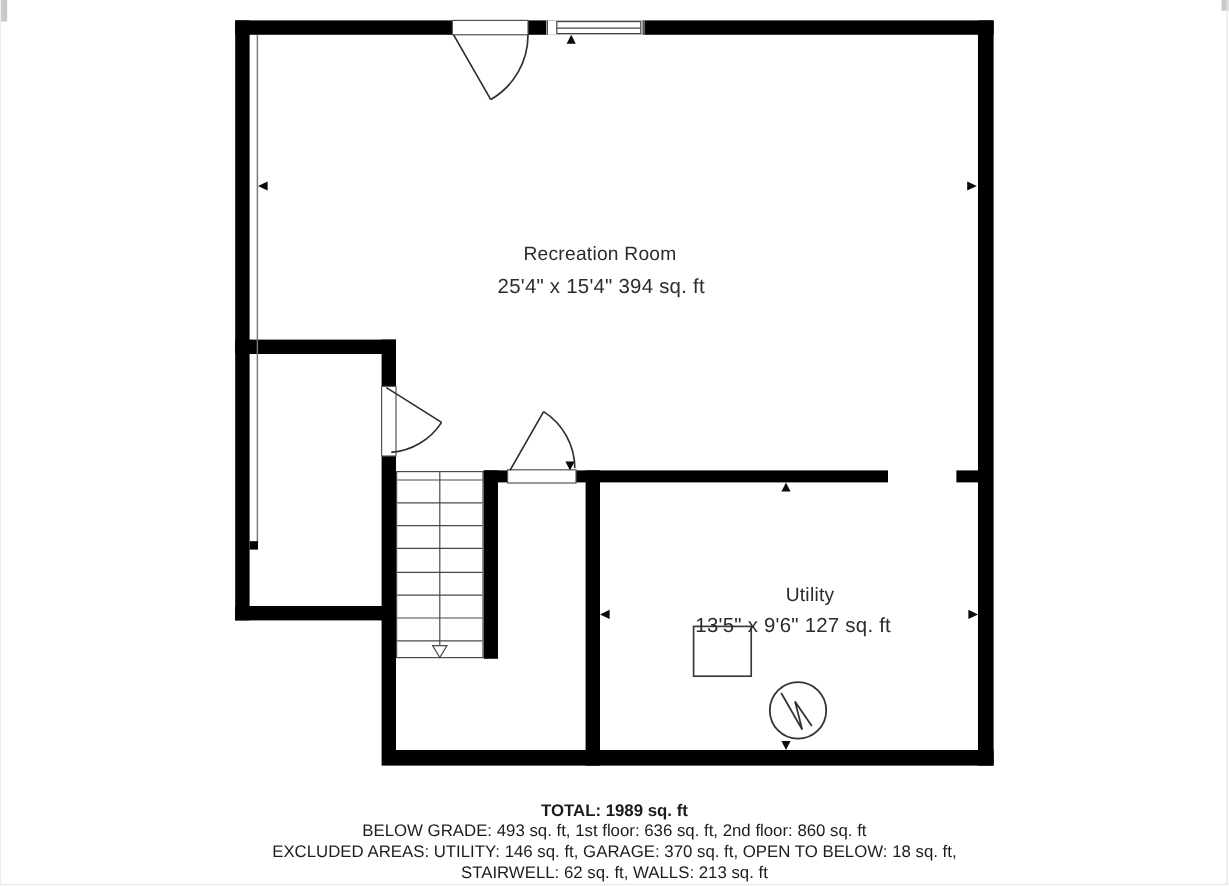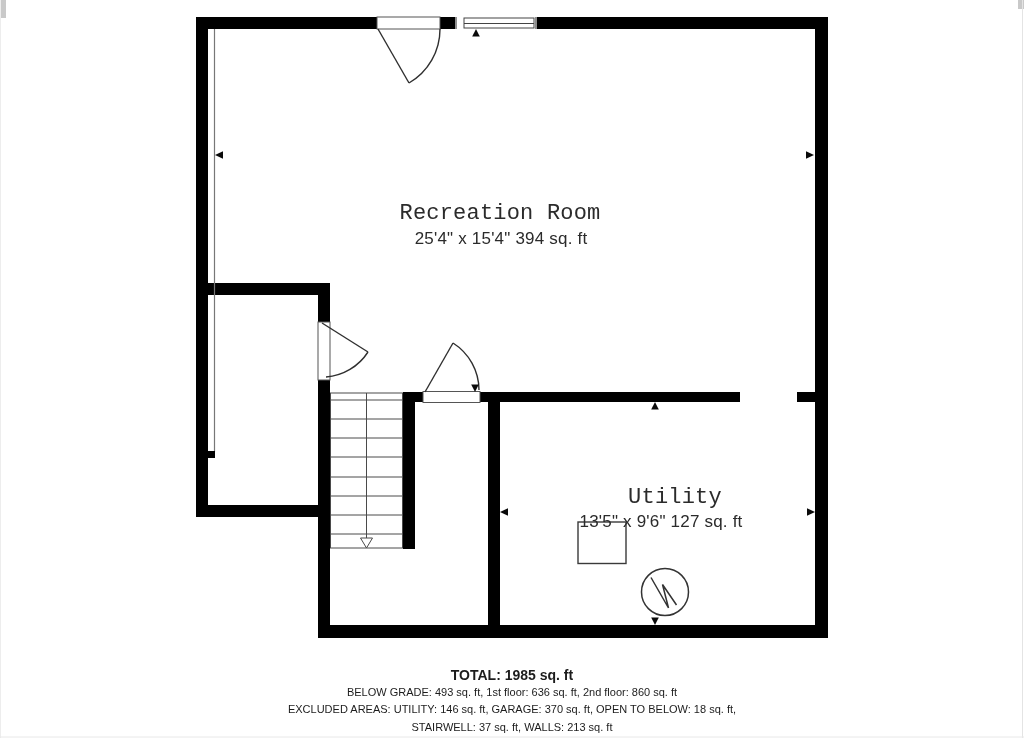--- a/index.html
+++ b/index.html
@@ -11,29 +11,29 @@
     font-family:"Liberation Sans", sans-serif;
   }
   svg{position:absolute;left:0;top:0;}
   .label{
     position:absolute;
     transform:translate(-50%,-50%);
     white-space:nowrap;
     color:#2b2b2b;
     letter-spacing:0.2px;
   }
-  .room-name{font-size:22px;font-family:Liberation Mono, monospace;}
+  .room-name{font-size:16px;}
   .room-dims{font-size:17px;}
   .summary{
     position:absolute;
     left:0;top:667px;width:1024px;
     text-align:center;
     color:#1c1c1c;
   }
-  .summary p{margin:0;font-size:11px;line-height:17.2px;}
+  .summary p{margin:0;font-size:14px;line-height:17.2px;}
   .summary p.total{font-weight:bold;font-size:14px;}
 </style>
 </head>
 <body>
 
 <div class="screen">
 
   <svg width="1024" height="738" viewBox="0 0 1024 738">
 
     <g>
@@ -122,19 +122,19 @@
     </g>
   </svg>
 
   <div class="label room-name" style="left:500px;top:213px;">Recreation Room</div>
   <div class="label room-dims" style="left:501px;top:239px;">25'4" x 15'4" 394 sq. ft</div>
 
   <div class="label room-name" style="left:660px;top:497px;margin-left:15px;">Utility</div>
   <div class="label room-dims" style="left:661px;top:522px;">13'5" x 9'6" 127 sq. ft</div>
 
   <div class="summary">
-    <p class="total">TOTAL: 1985 sq. ft</p>
+    <p class="total">TOTAL: 1989 sq. ft</p>
     <p>BELOW GRADE: 493 sq. ft, 1st floor: 636 sq. ft, 2nd floor: 860 sq. ft</p>
     <p>EXCLUDED AREAS: UTILITY: 146 sq. ft, GARAGE: 370 sq. ft, OPEN TO BELOW: 18 sq. ft,</p>
-    <p>STAIRWELL: 37 sq. ft, WALLS: 213 sq. ft</p>
+    <p>STAIRWELL: 62 sq. ft, WALLS: 213 sq. ft</p>
   </div>
 
 </div>
 
 </body></html>

